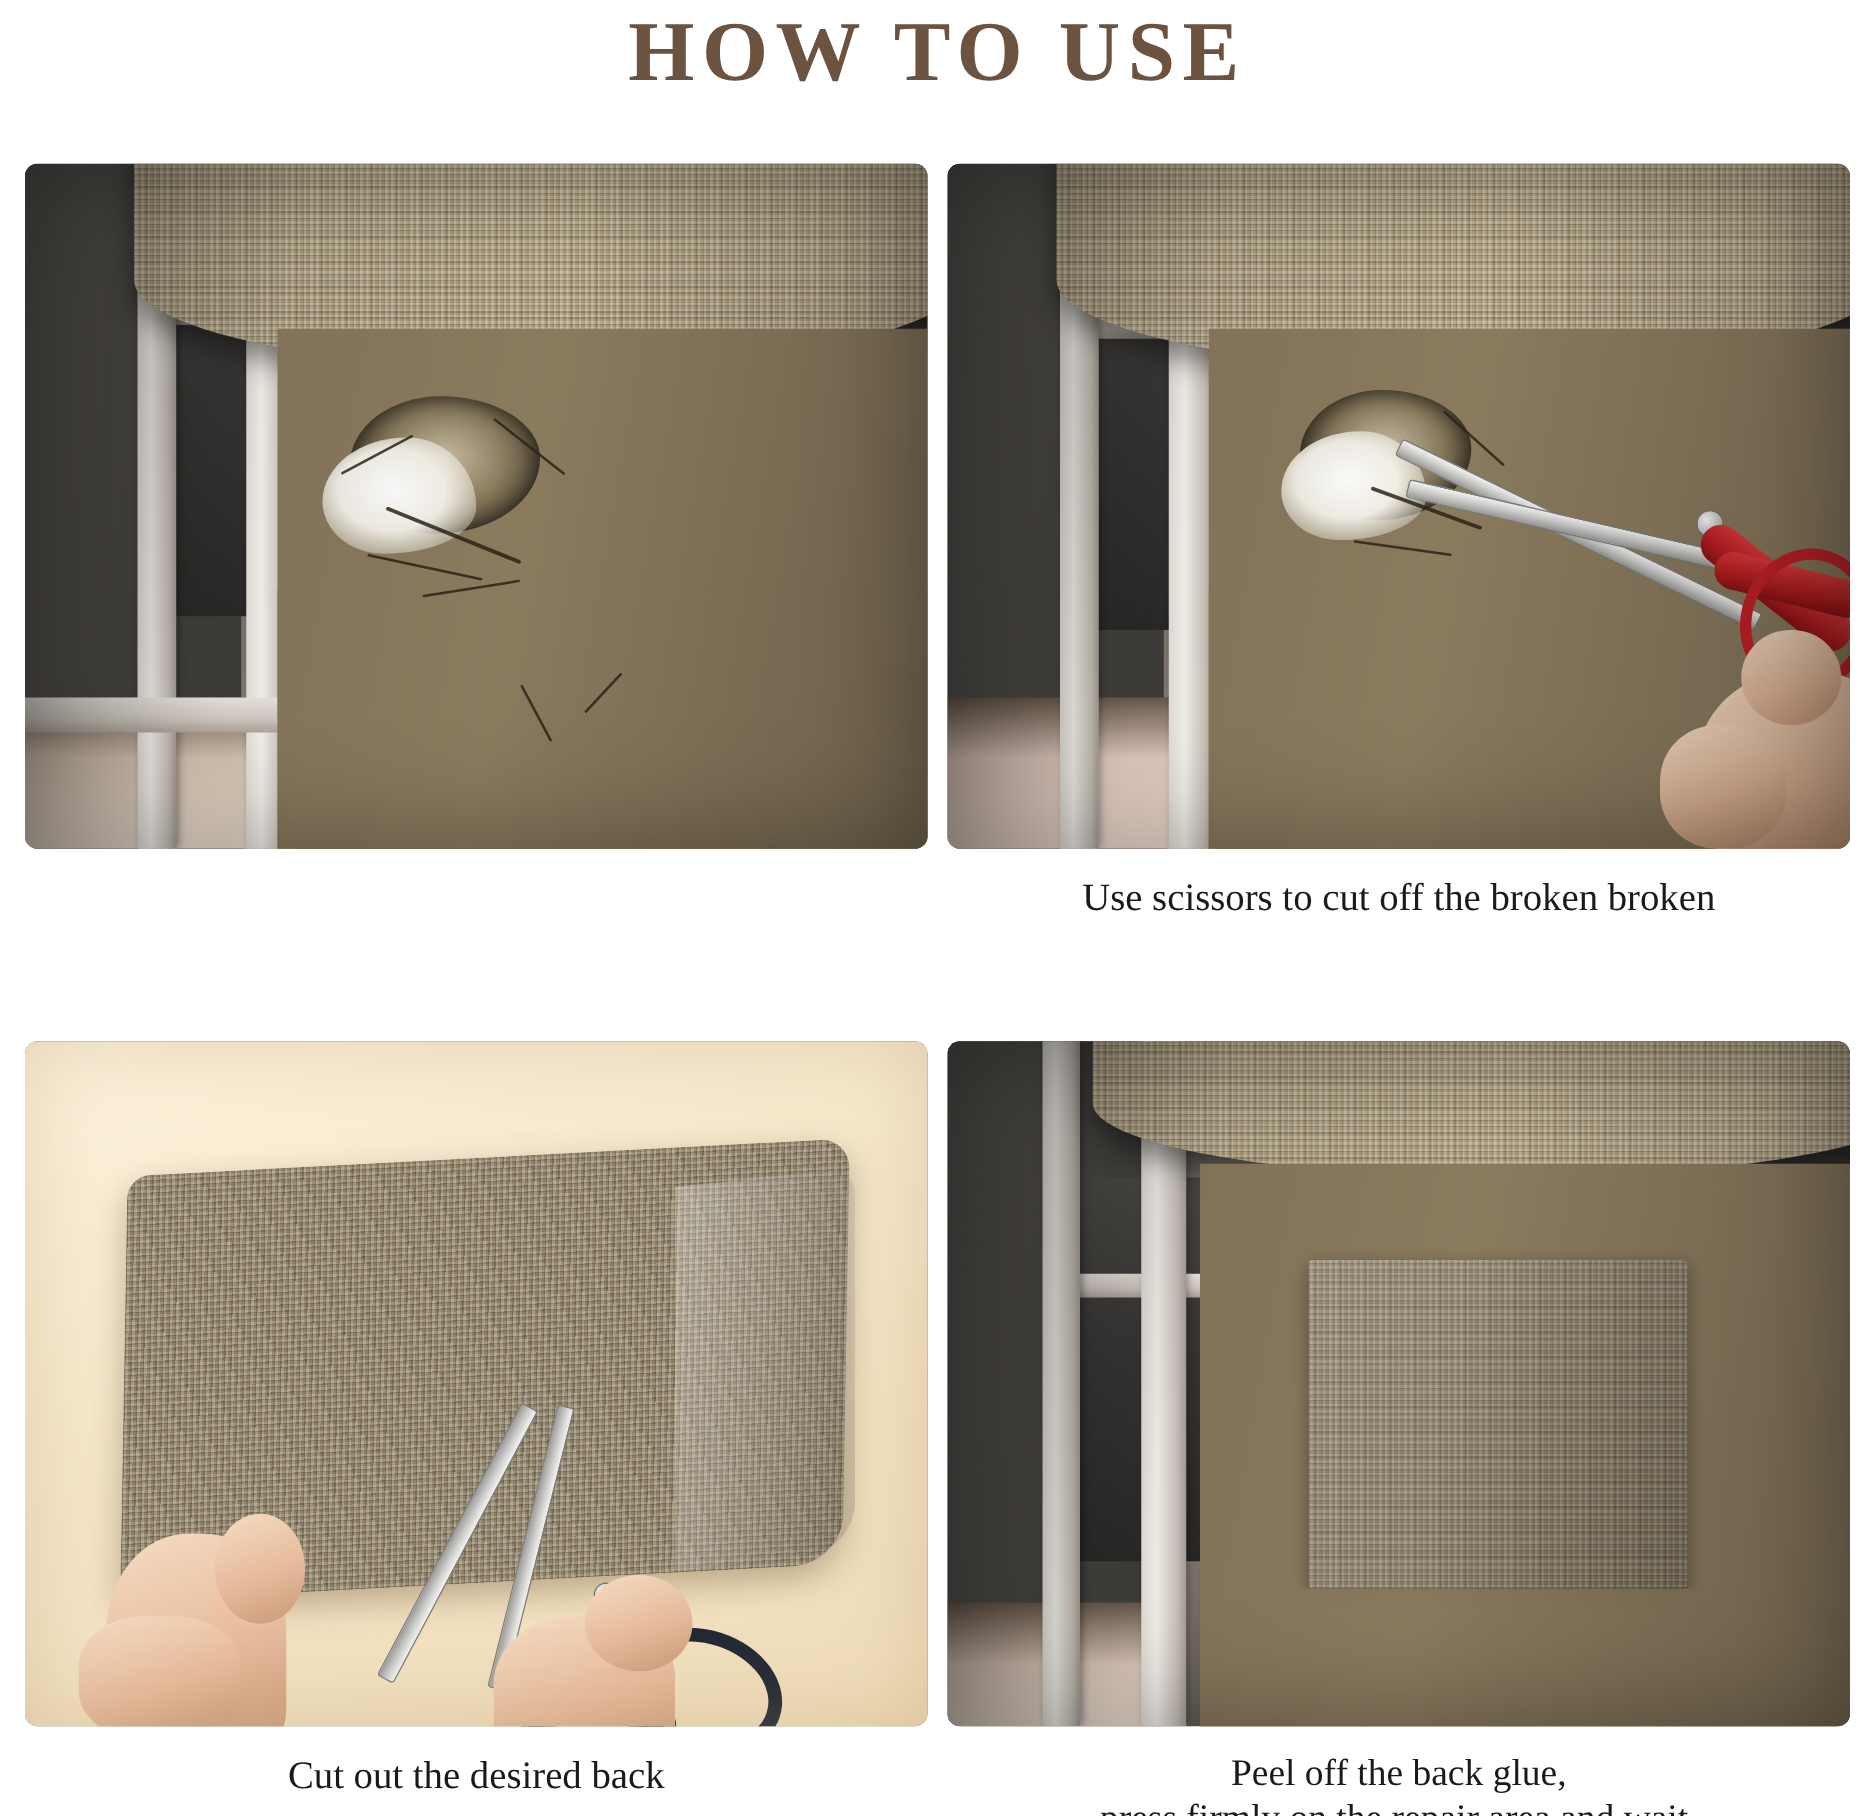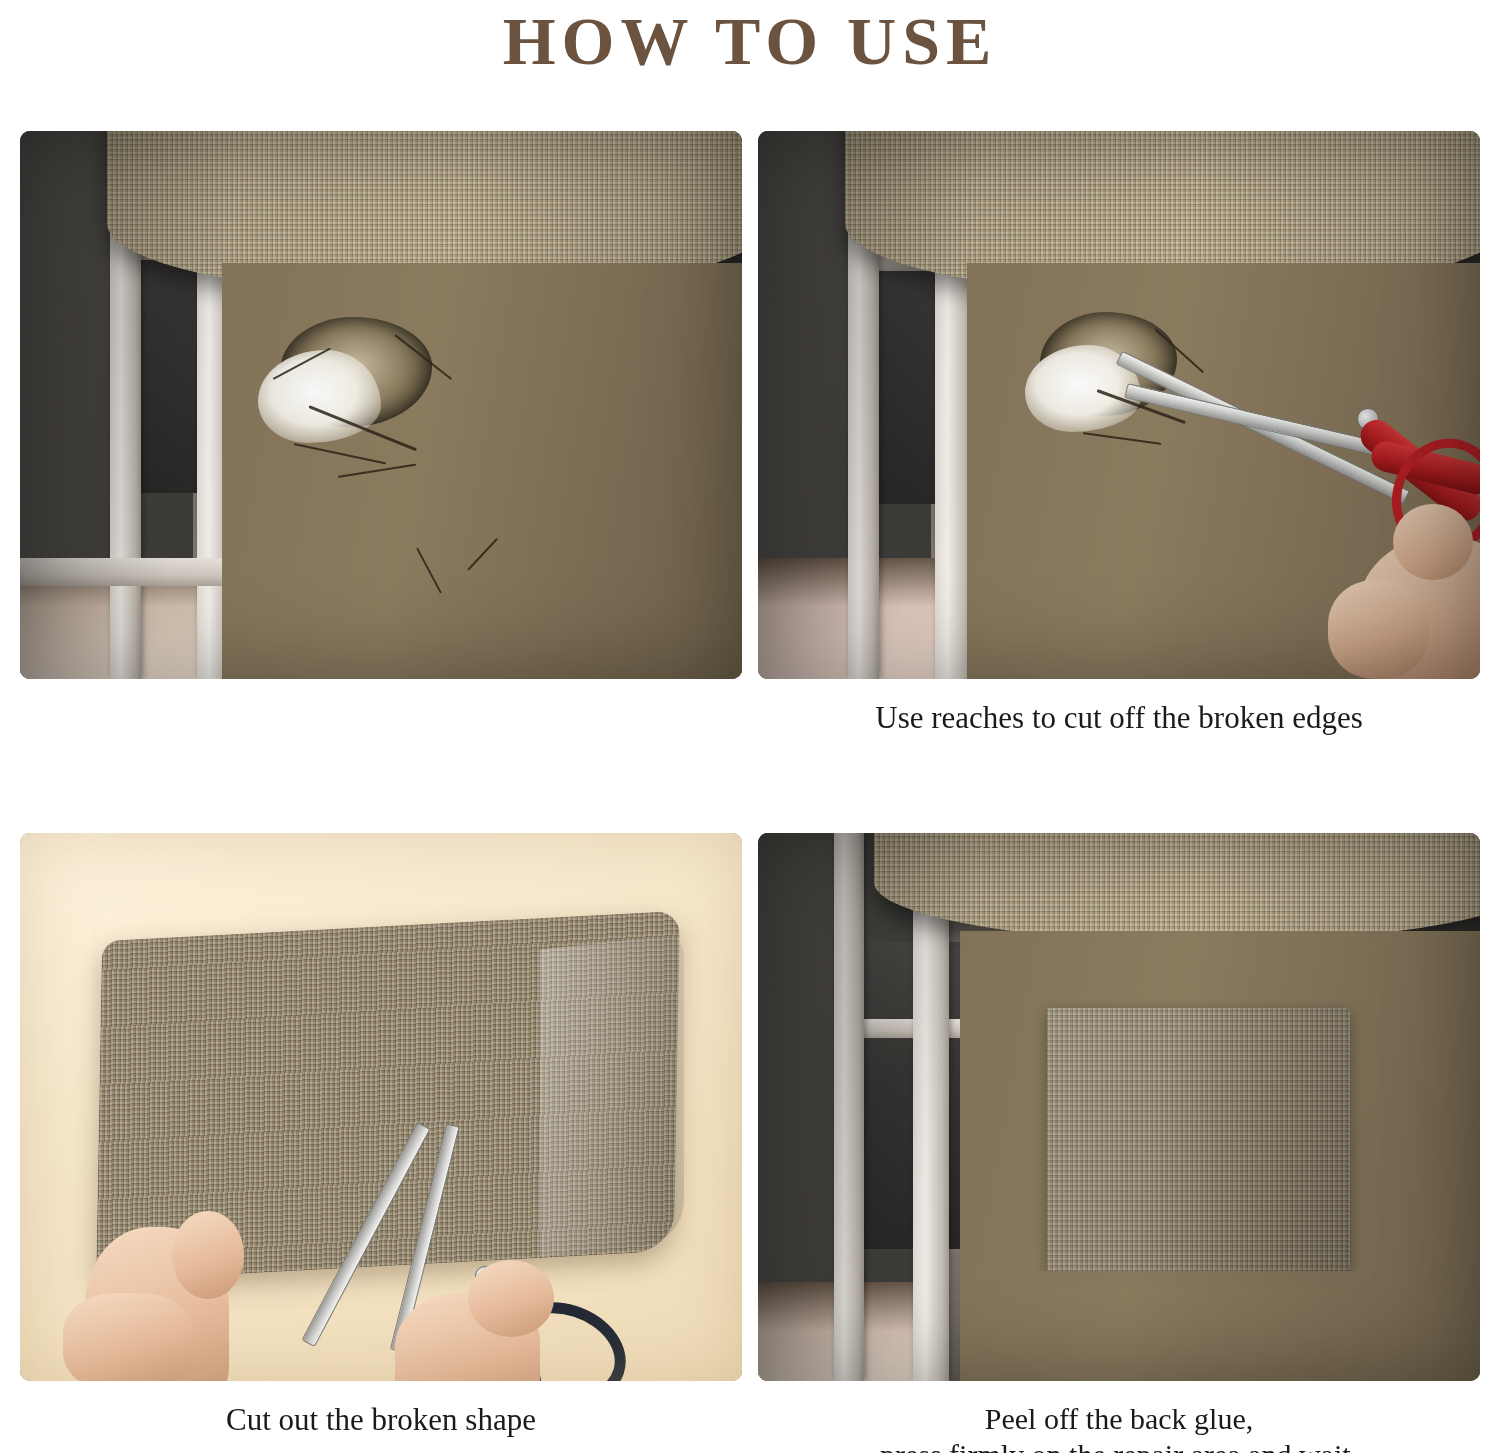--- a/index.html
+++ b/index.html
@@ -242,21 +242,21 @@
 
         <div>
           <div class="skin" style="left:83%;top:74%;width:22%;height:28%;border-radius:50% 40% 20% 30%;"></div>
           <div class="skin" style="left:79%;top:82%;width:14%;height:18%;border-radius:45%;"></div>
           <div class="skin" style="left:88%;top:68%;width:11%;height:14%;border-radius:50%;"></div>
         </div>
 
         <div class="shadeL"></div>
         <div class="vign"></div>
       </div>
-      <div class="caption">Use reaches to cut off the broken edges</div>
+      <div class="caption">Use scissors to cut off the broken broken</div>
     </div>
 
     <div class="cell" style="margin-top:96px;">
       <div class="photo">
         <div class="creamtable"></div>
 
         <div class="patch-sheet" style="left:11%;top:17%;width:80%;height:62%;border-radius:18px 24px 40px 14px;transform:skewY(-4deg) rotate(1deg);"></div>
         <div style="position:absolute;left:72%;top:20%;width:20%;height:56%;background:linear-gradient(100deg,rgba(255,255,255,0.30),rgba(0,0,0,0.12));transform:skewY(-6deg);border-radius:0 20px 40px 0;"></div>
 
         <div>
@@ -275,21 +275,21 @@
           <div style="position:absolute;left:55%;top:88%;width:13%;height:12%;border:10px solid #2b3341;border-radius:50%;transform:rotate(-12deg);"></div>
         </div>
 
         <div>
           <div class="skin" style="left:52%;top:84%;width:20%;height:22%;border-radius:45% 40% 20% 30%;"></div>
           <div class="skin" style="left:62%;top:78%;width:12%;height:14%;border-radius:50%;"></div>
         </div>
 
         <div style="position:absolute;inset:0;box-shadow:inset 0 0 70px rgba(180,150,110,0.35);"></div>
       </div>
-      <div class="caption">Cut out the broken shape</div>
+      <div class="caption">Cut out the desired back</div>
     </div>
 
     <div class="cell" style="margin-top:96px;">
       <div class="photo">
         <div class="wallbg"></div>
         <div class="darkwall"></div>
         <div class="floor" style="left:0;bottom:0;width:26%;height:18%;background:linear-gradient(180deg,#6b5a4c 0%,#e0cbbd 50%,#efe0d2 100%);"></div>
 
         <div class="glass" style="left:13%;top:20%;width:26%;height:56%;"></div>
         <div class="rail" style="left:13%;top:34%;width:26%;height:3.5%;"></div>

